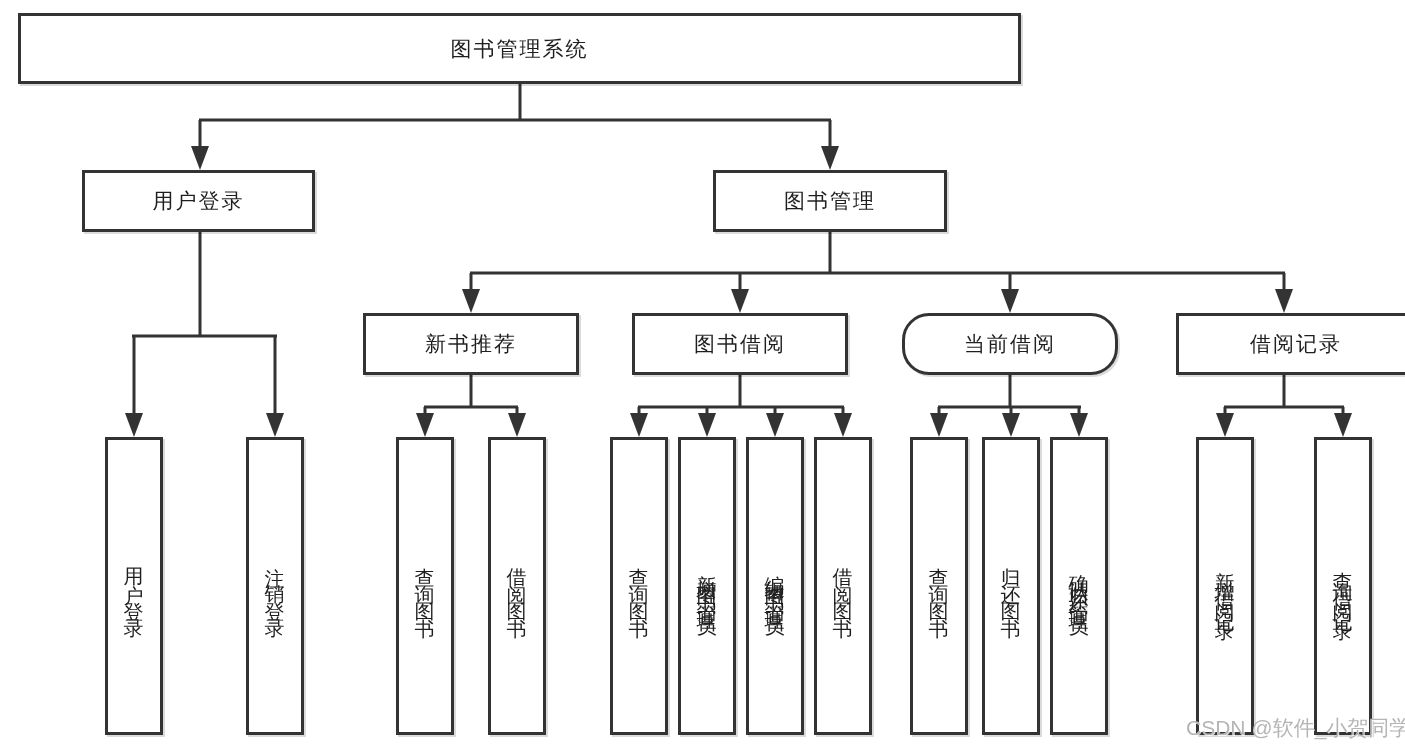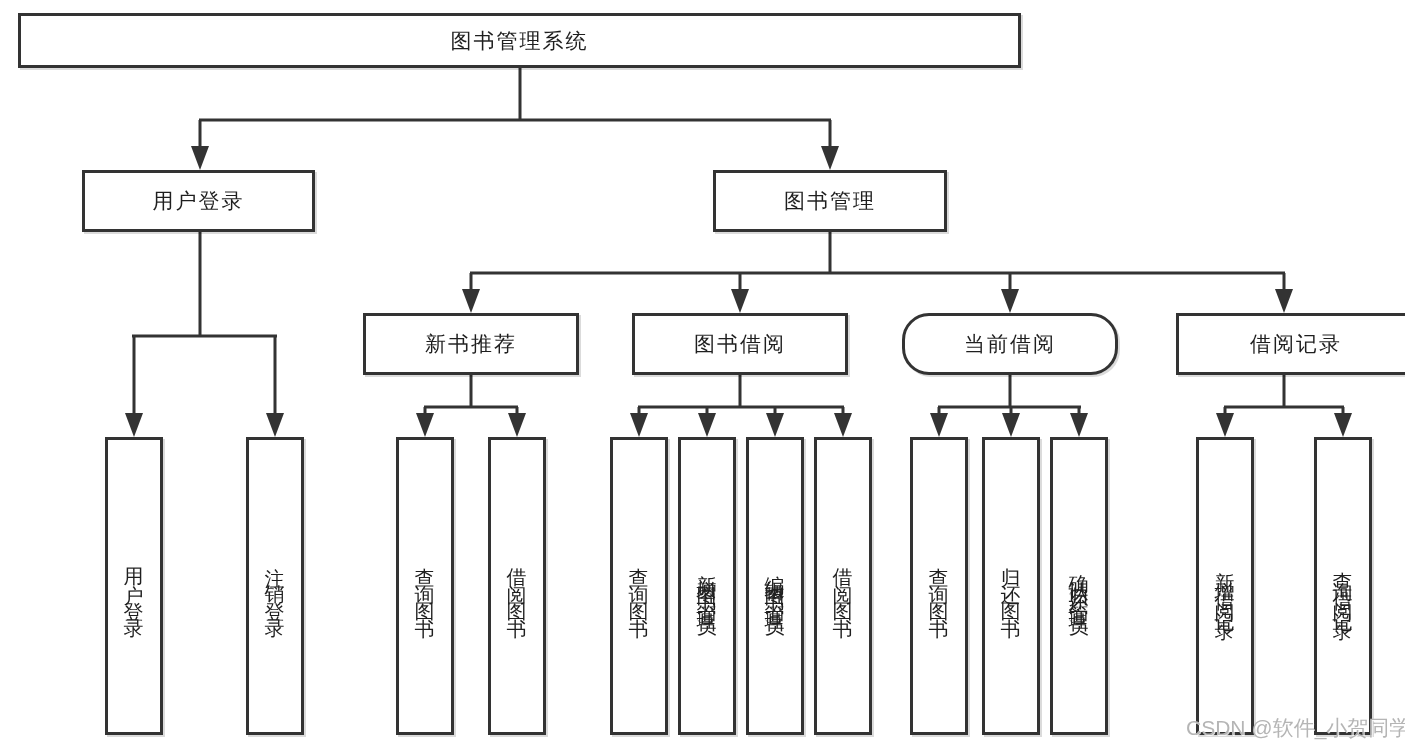--- a/index.html
+++ b/index.html
@@ -71,21 +71,21 @@
 
   <svg class="connector-svg" viewBox="0 0 1405 747">
     <g>
       <path class="cline" d="M520 67 V121 M199 120 H831 M200 120 V148 M830 120 V148 M200 232 V337 M132 336 H277 M134 336 V415 M275 336 V415 M830 232 V274 M470 273 H1285 M471 273 V291 M740 273 V291 M1010 273 V291 M1284 273 V291 M471 375 V408 M740 375 V408 M1010 375 V408 M1284 375 V408 M424 407 H518 M638 407 H844 M938 407 H1081 M1224 407 H1344 M425 407 V416 M517 407 V416 M639 407 V416 M707 407 V416 M775 407 V416 M843 407 V416 M939 407 V416 M1011 407 V416 M1079 407 V416 M1225 407 V416 M1343 407 V416"></path>
     </g>
     <g>
       <path class="ahead" d="M200 170 L191 146 H209 Z M830 170 L821 146 H839 Z M471 313 L462 289 H480 Z M740 313 L731 289 H749 Z M1010 313 L1001 289 H1019 Z M1284 313 L1275 289 H1293 Z M134 437 L125 413 H143 Z M275 437 L266 413 H284 Z M425 437 L416 413 H434 Z M517 437 L508 413 H526 Z M639 437 L630 413 H648 Z M707 437 L698 413 H716 Z M775 437 L766 413 H784 Z M843 437 L834 413 H852 Z M939 437 L930 413 H948 Z M1011 437 L1002 413 H1020 Z M1079 437 L1070 413 H1088 Z M1225 437 L1216 413 H1234 Z M1343 437 L1334 413 H1352 Z"></path>
     </g>
   </svg>
 
-  <div class="box" style="left:18px;top:13px;width:1003px;height:55px;">
+  <div class="box" style="left:18px;top:13px;width:1003px;height:71px;">
     <span class="hlabel">图书管理系统</span>
   </div>
 
   <div class="box" style="left:82px;top:170px;width:233px;height:62px;">
     <span class="hlabel">用户登录</span>
   </div>
   <div class="box" style="left:713px;top:170px;width:234px;height:62px;">
     <span class="hlabel">图书管理</span>
   </div>
 

